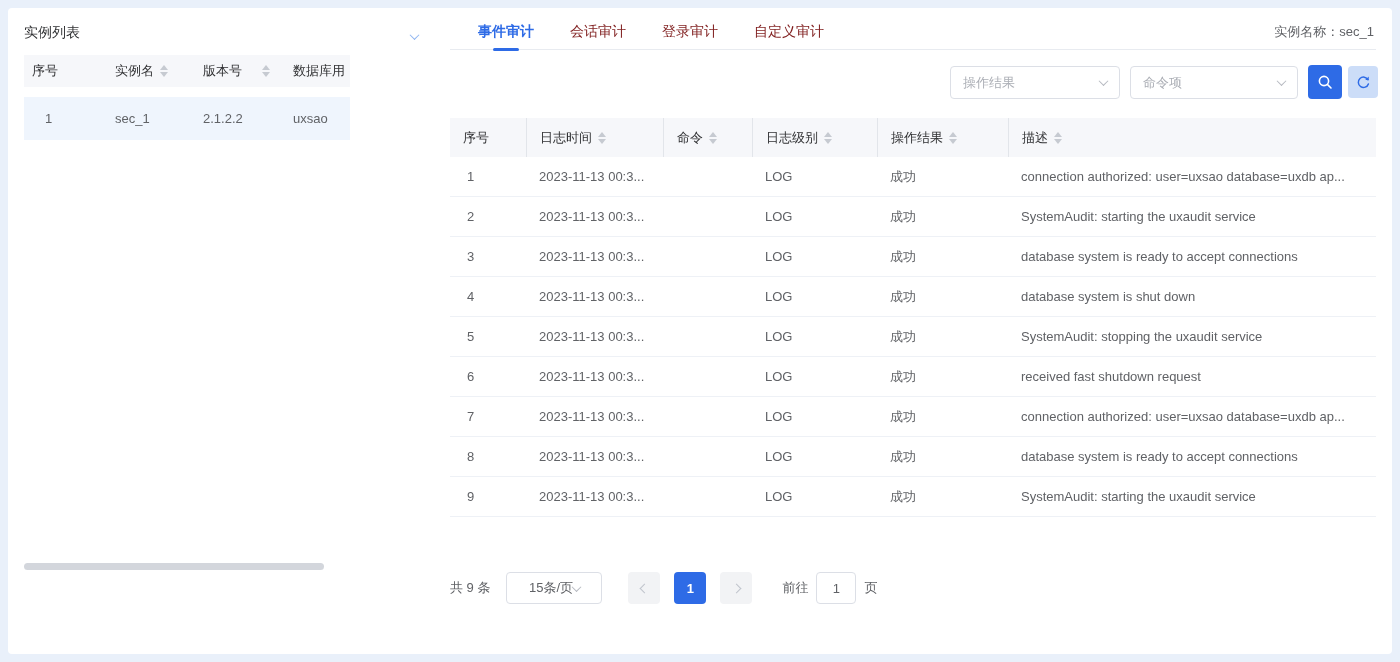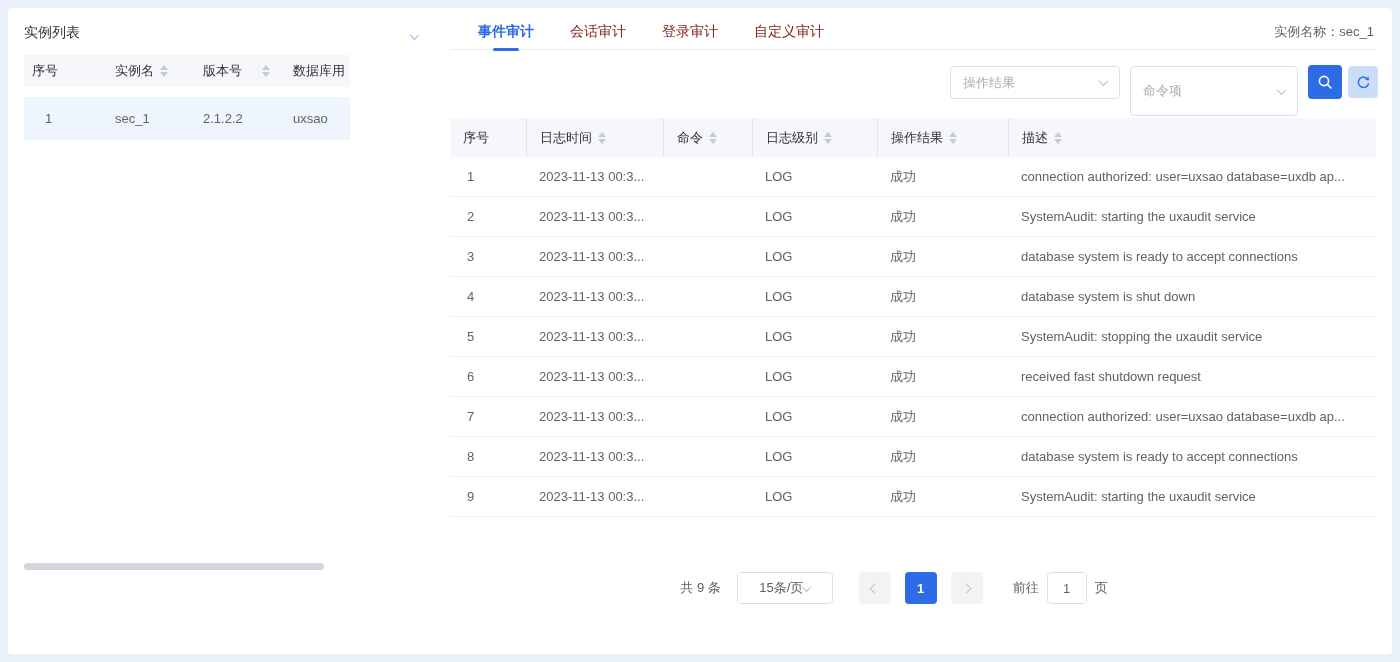--- a/index.html
+++ b/index.html
@@ -64,21 +64,21 @@
   }
   .instance-name { color:#606266; font-size:13px; margin-right:2px; }
 
   
   .select {
     border:1px solid #dcdfe6; border-radius:4px; background:#fff;
     display:flex; align-items:center; justify-content:space-between;
     padding:0 12px; color:#abaeb5; cursor:pointer;
   }
   .select-result { left:942px; top:58px; width:170px; height:33px; }
-  .select-command { left:1122px; top:58px; width:168px; height:50px; }
+  .select-command { left:1122px; top:58px; width:168px; height:33px; }
   .icon-btn { border-radius:4px; display:flex; align-items:center; justify-content:center; cursor:pointer; border:none; }
   .search-btn { left:1300px; top:57px; width:34px; height:34px; background:var(--accent); }
   .refresh-btn { left:1340px; top:58px; width:30px; height:32px; background:#ccddf8; }
 
   
   .mt { left:442px; top:110px; width:926px; }
   .mt-head { display:flex; height:39px; background:#f6f7fa; align-items:center; }
   .mt-head .cell {
     display:flex; align-items:center; height:100%; color:#303133; font-weight:500;
     padding-left:13px; white-space:nowrap; overflow:hidden;
@@ -96,21 +96,21 @@
   .sort .up { border-bottom:5px solid #c6cad1; }
   .sort .down { border-top:5px solid #c6cad1; }
 
   
   .chev { display:inline-block; width:7px; height:7px; border-right:1.5px solid currentColor; border-bottom:1.5px solid currentColor; }
   .chev-d { transform:rotate(45deg) translate(-1px,-1px); }
   .chev-l { transform:rotate(135deg); }
   .chev-r { transform:rotate(-45deg); }
 
   
-  .pager { left:423px; top:564px; width:926px; display:flex; justify-content:center; align-items:center; color:#606266; }
+  .pager { left:442px; top:564px; width:926px; display:flex; align-items:center; color:#606266; }
   .pg-total { margin-right:16px; }
   .pg-sizer {
     width:96px; height:32px; border:1px solid #dcdfe6; border-radius:4px;
     display:flex; align-items:center; justify-content:center; gap:0; margin-right:26px;
     color:#606266; cursor:pointer; background:#fff;
   }
   .pg-btn { width:32px; height:32px; border-radius:4px; display:flex; align-items:center; justify-content:center; }
   .pg-prev, .pg-next { background:#f2f3f5; color:#c0c4cc; cursor:default; }
   .pg-prev { margin-right:14px; } .pg-next { margin-right:30px; }
   .pg-page { background:var(--accent); color:#fff; font-weight:bold; margin-right:14px; cursor:pointer; }

